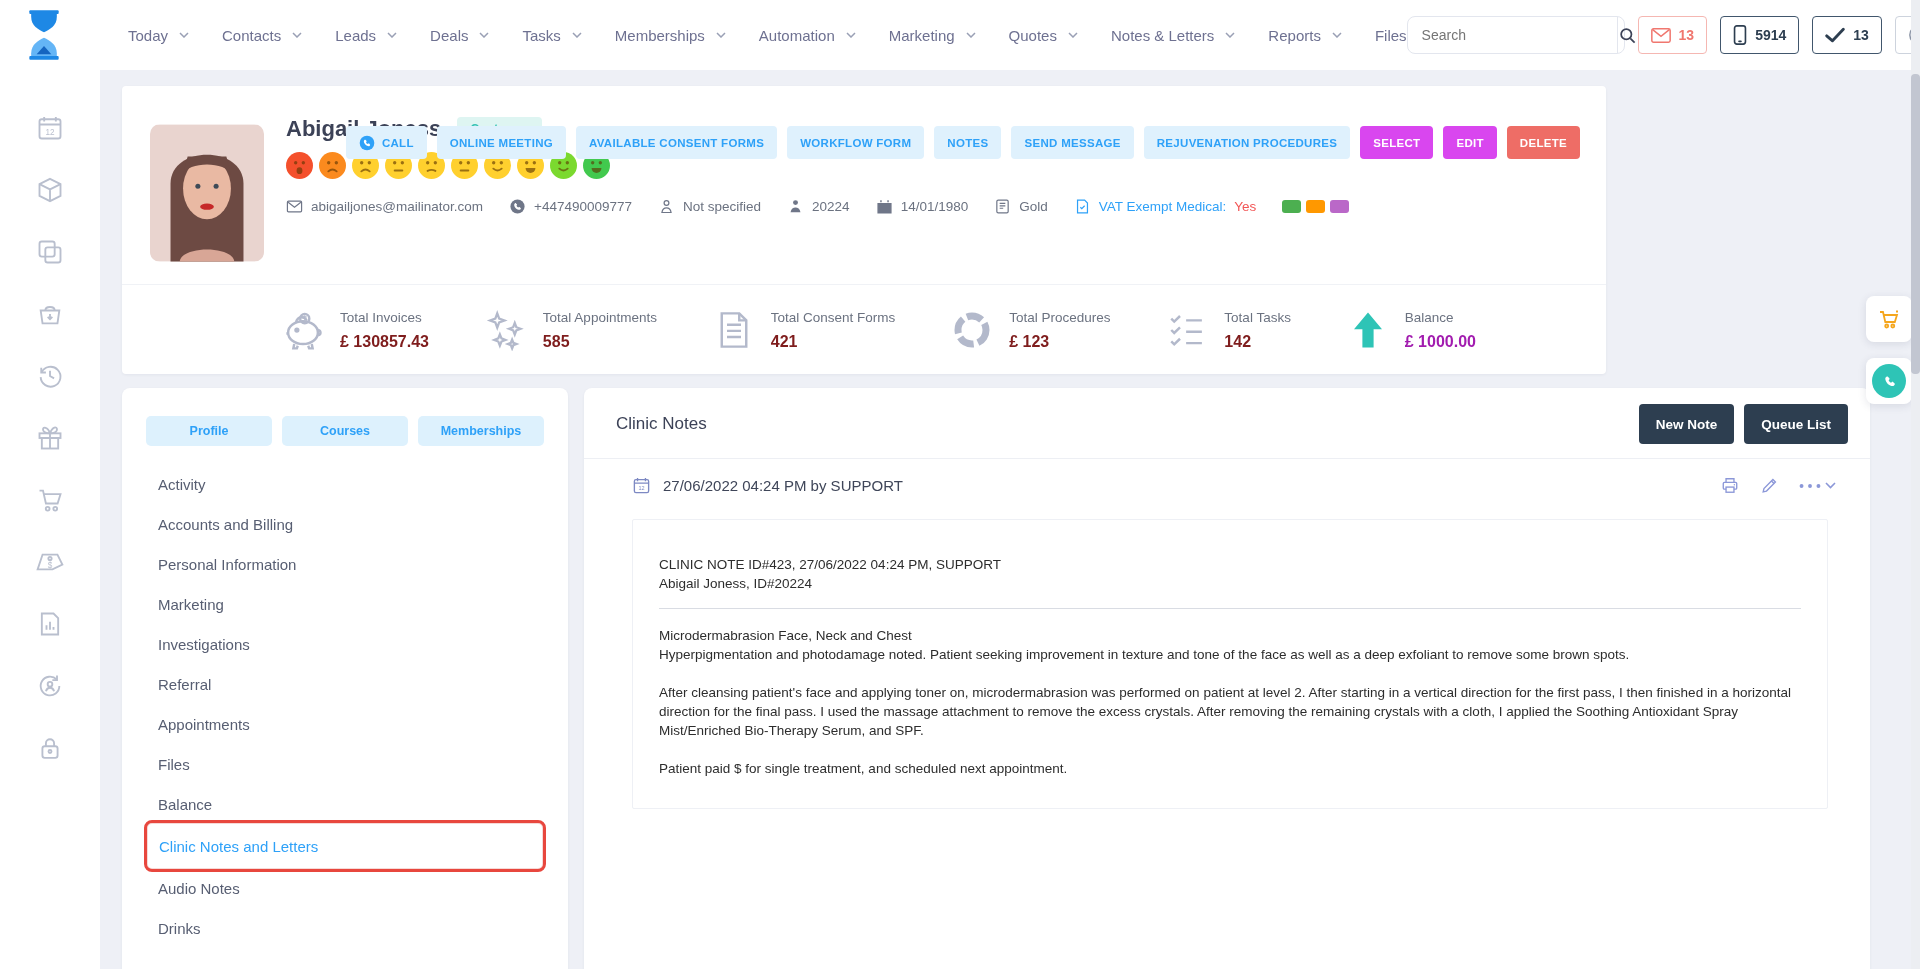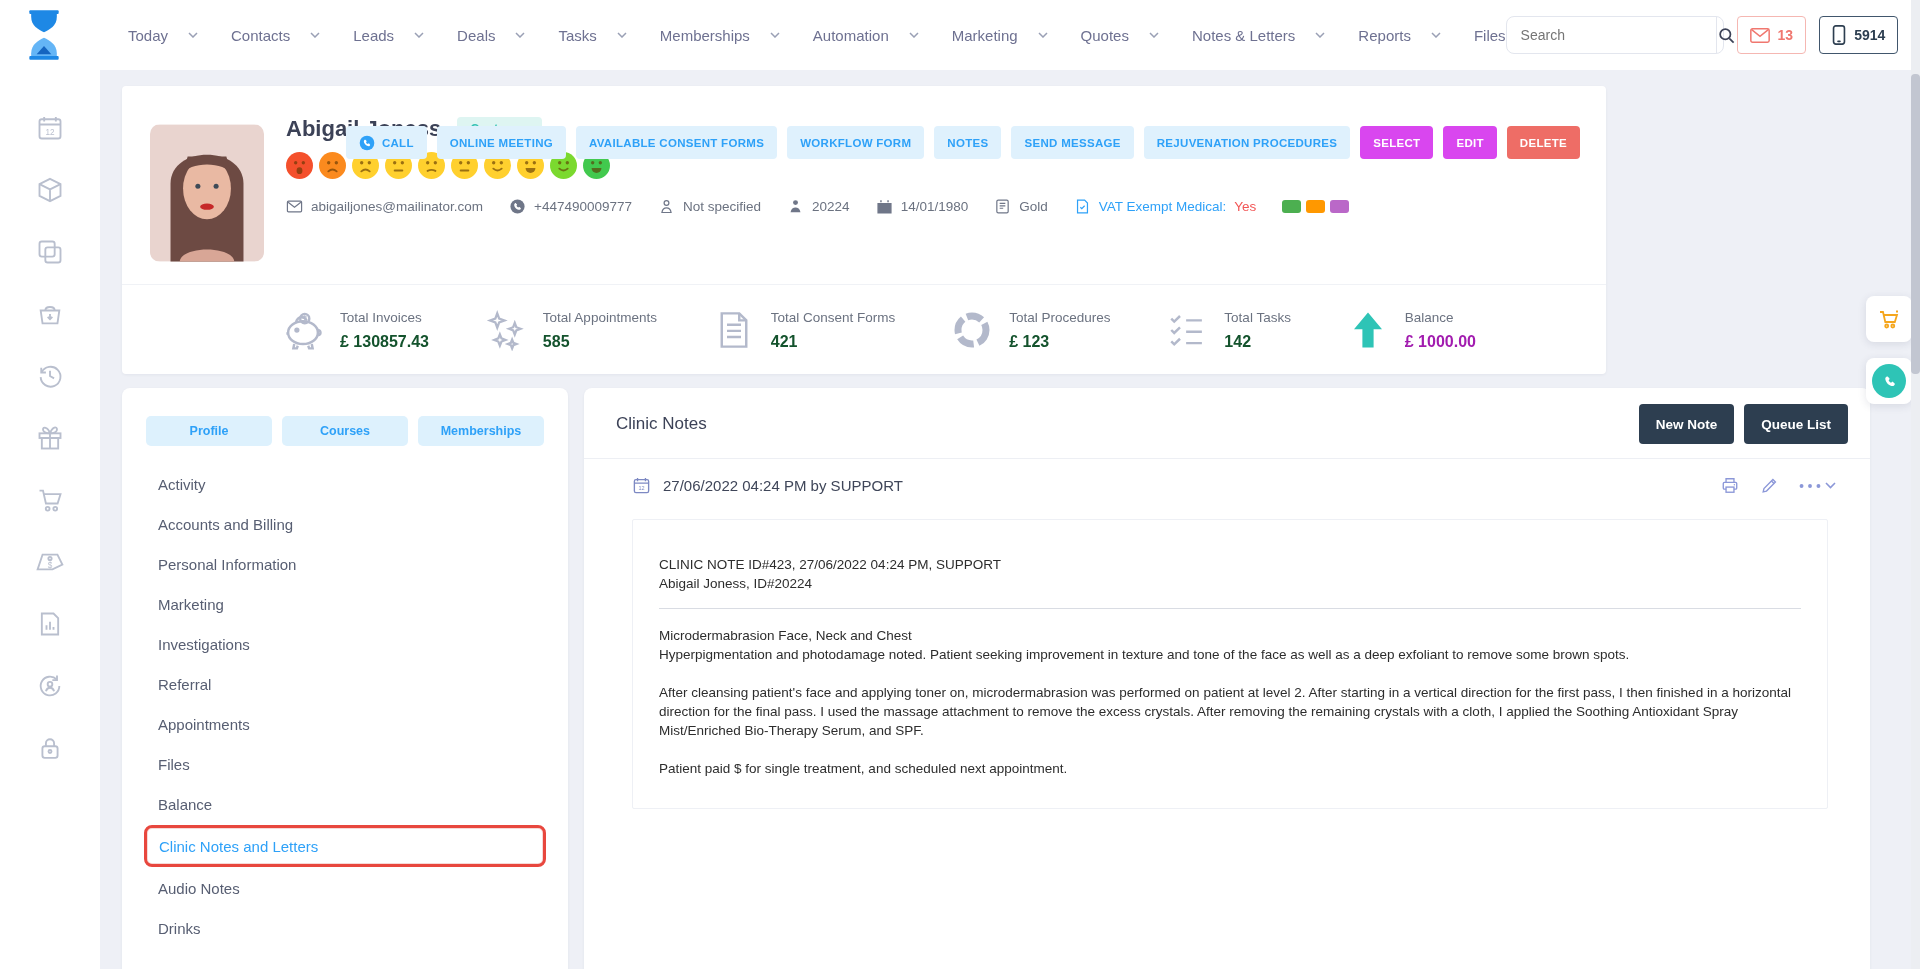--- a/index.html
+++ b/index.html
@@ -3,21 +3,21 @@
 <meta charset="utf-8">
 <style>
   *{box-sizing:border-box;margin:0;padding:0}
   body{font-family:"Liberation Sans",sans-serif;background:#eef0f6}
   .page{position:relative;width:1920px;height:969px;overflow:hidden;background:#eef0f6}
 
   
   .topbar{position:absolute;top:0;left:0;width:100%;height:70px;background:#fff;display:flex;align-items:center;z-index:6}
   .logo{margin-left:22px;flex:0 0 auto}
   .nav{display:flex;gap:33px;margin-left:62px;align-items:center}
-  .nav .nitem{color:#6e7191;font-size:15px;display:flex;gap:20px;align-items:center;cursor:pointer;white-space:nowrap}
+  .nav .nitem{color:#6e7191;font-size:15px;display:flex;gap:11px;align-items:center;cursor:pointer;white-space:nowrap}
   .hdr-right{margin-left:auto;display:flex;align-items:center;gap:13px;margin-right:26px}
   .search{display:flex;border:1px solid #e3e6ee;border-radius:8px;height:38px;width:218px;background:#fff}
   .search input{border:0;outline:0;padding:0 14px;flex:1;font-size:14px;color:#444;background:transparent;font-family:inherit}
   .search .sbtn{width:44px;border-left:1px solid #e3e6ee;display:flex;align-items:center;justify-content:center;cursor:pointer}
   .hbadge{height:38px;border-radius:4px;display:flex;align-items:center;gap:8px;padding:15px 12px;font-weight:bold;font-size:14px;background:#fff;cursor:pointer}
   .hbadge.mail{border:1px solid #f5b7b2;color:#f0776f}
   .hbadge.navy{border:1px solid #41566c;color:#2d3e50}
   .hbadge.help{border:1px solid #cdd3dd;color:#6e7688;width:48px;justify-content:center}
   .huser{display:flex;align-items:center;gap:10px}
   .huser .uname{font-size:13px;font-weight:bold;color:#3c4257;text-align:right;line-height:1.3}
@@ -47,31 +47,31 @@
   .swatch{width:19px;height:13px;border-radius:3px;display:inline-block}
   .actions{position:absolute;right:26px;top:40px;display:flex;gap:10px}
   .act{background:#dff1fd;color:#2ea1f8;font-weight:bold;font-size:11.5px;padding:0 13px;height:33px;display:flex;align-items:center;gap:7px;border-radius:4px;letter-spacing:.3px;cursor:pointer;white-space:nowrap}
   .act.dark{background:#d946ef;color:#fff}
   .act.red{background:#ee6d66;color:#fff}
 
   .stats{position:absolute;left:0;right:0;top:198px;border-top:1px solid #f0f2f6;display:flex;justify-content:space-between;padding:24px 130px 0 160px}
   .stat{display:flex;gap:16px;align-items:center}
   .stat .sic{width:42px;height:42px;color:#b3b9cb;flex:0 0 auto}
   .stat .lbl{font-size:13.5px;color:#6b7280;margin-bottom:8px}
-  .stat .val{font-size:16px;font-weight:bold;color:#14532d}
+  .stat .val{font-size:16px;font-weight:bold;color:#7f1d1d}
   .stat.balance .val{color:#a21caf}
 
   
   .lcard{position:absolute;left:122px;top:388px;width:446px;height:600px;background:#fff;border-radius:8px;box-shadow:0 1px 3px rgba(40,50,80,.06)}
   .tabs{display:flex;gap:10px;margin:28px 0 0 24px}
   .tab{width:126px;height:30px;background:#ddf1fd;color:#2ea1f8;font-size:12.5px;font-weight:bold;display:flex;align-items:center;justify-content:center;border-radius:5px;cursor:pointer}
   .menu{margin-top:18px}
   .mitem{height:40px;display:flex;align-items:center;padding-left:36px;font-size:15px;color:#575e72;cursor:pointer}
   .mitem-boxwrap{padding:0 22px;height:44px;display:flex;align-items:center}
-  .mitem-box{border:3px solid #e8473e;border-radius:8px;height:42px;width:100%;display:flex;align-items:center;padding-left:12px;font-size:15px;color:#2ea1f8;cursor:pointer;background:#fff;box-shadow:0 0 0 1px #f6d9d7 inset}
+  .mitem-box{border:3px solid #e8473e;border-radius:8px;height:52px;width:100%;display:flex;align-items:center;padding-left:12px;font-size:15px;color:#2ea1f8;cursor:pointer;background:#fff;box-shadow:0 0 0 1px #f6d9d7 inset}
 
   
   .rcard{position:absolute;left:584px;top:388px;width:1286px;height:600px;background:#fff;border-radius:8px;box-shadow:0 1px 3px rgba(40,50,80,.06)}
   .rhead{display:flex;align-items:center;padding:16px 22px 14px 32px}
   .rtitle{font-size:17px;color:#3c4257;font-weight:500}
   .rbtns{margin-left:auto;display:flex;gap:10px}
   .nbtn{background:#2d3e50;color:#fff;font-size:13.5px;font-weight:bold;height:40px;padding:0 17px;border-radius:4px;display:flex;align-items:center;cursor:pointer}
   .rdivider{border-top:1px solid #edeff4}
   .nhead{display:flex;align-items:center;gap:12px;padding:17px 34px 16px 48px;color:#3f4659}
   .ndate{font-size:15px;font-weight:500}

